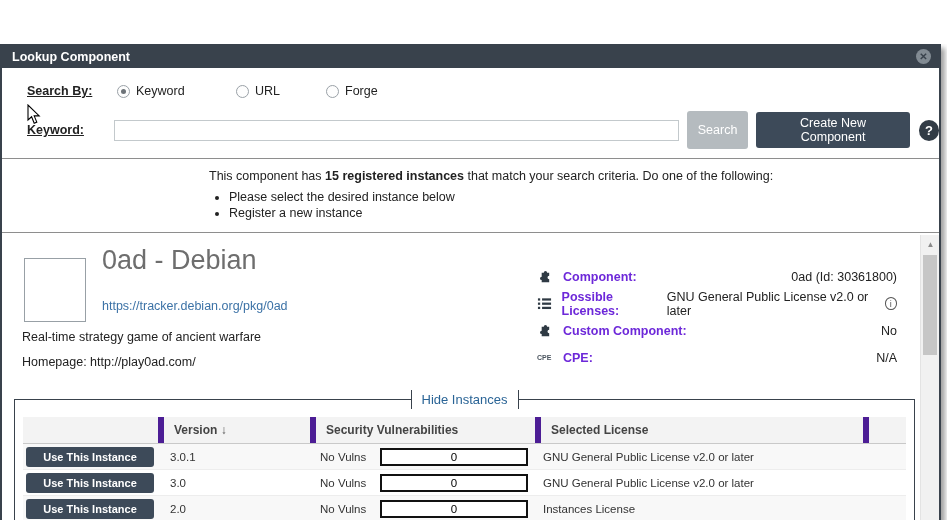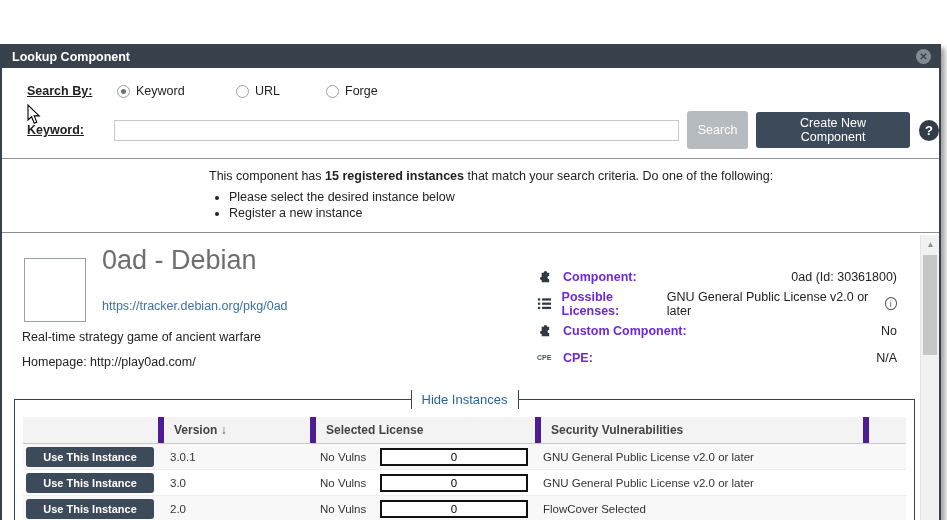--- a/index.html
+++ b/index.html
@@ -208,22 +208,22 @@
 
       <div class="instances-box">
         <span class="legend">Hide Instances</span>
 
         <div class="itable">
           <div class="thead">
             <div class="th"></div>
             <div class="th">
               <span>Version</span> <span class="sort-arrow">↓</span>
             </div>
+            <div class="th">Security Vulnerabilities</div>
             <div class="th">Selected License</div>
-            <div class="th">Security Vulnerabilities</div>
             <div class="th"></div>
           </div>
 
           <div class="trow">
             <div><button class="use-btn">Use This Instance</button></div>
             <div class="cell-version">3.0.1</div>
             <div class="cell-vuln">
               <span class="vuln-text">No Vulns</span>
               <input class="vuln-input" value="0" style="">
             </div>
@@ -242,21 +242,21 @@
             <div></div>
           </div>
 
           <div class="trow">
             <div><button class="use-btn">Use This Instance</button></div>
             <div class="cell-version">2.0</div>
             <div class="cell-vuln">
               <span class="vuln-text">No Vulns</span>
               <input class="vuln-input" value="0" style="">
             </div>
-            <div class="cell-license">FlowCover Selected</div>
+            <div class="cell-license">Instances License</div>
             <div></div>
           </div>
 
           <div class="trow">
             <div><button class="use-btn">Use This Instance</button></div>
             <div class="cell-version">2.0</div>
             <div class="cell-vuln">
               <span class="vuln-text">No Vulns</span>
               <input class="vuln-input" value="0" style="">
             </div>

